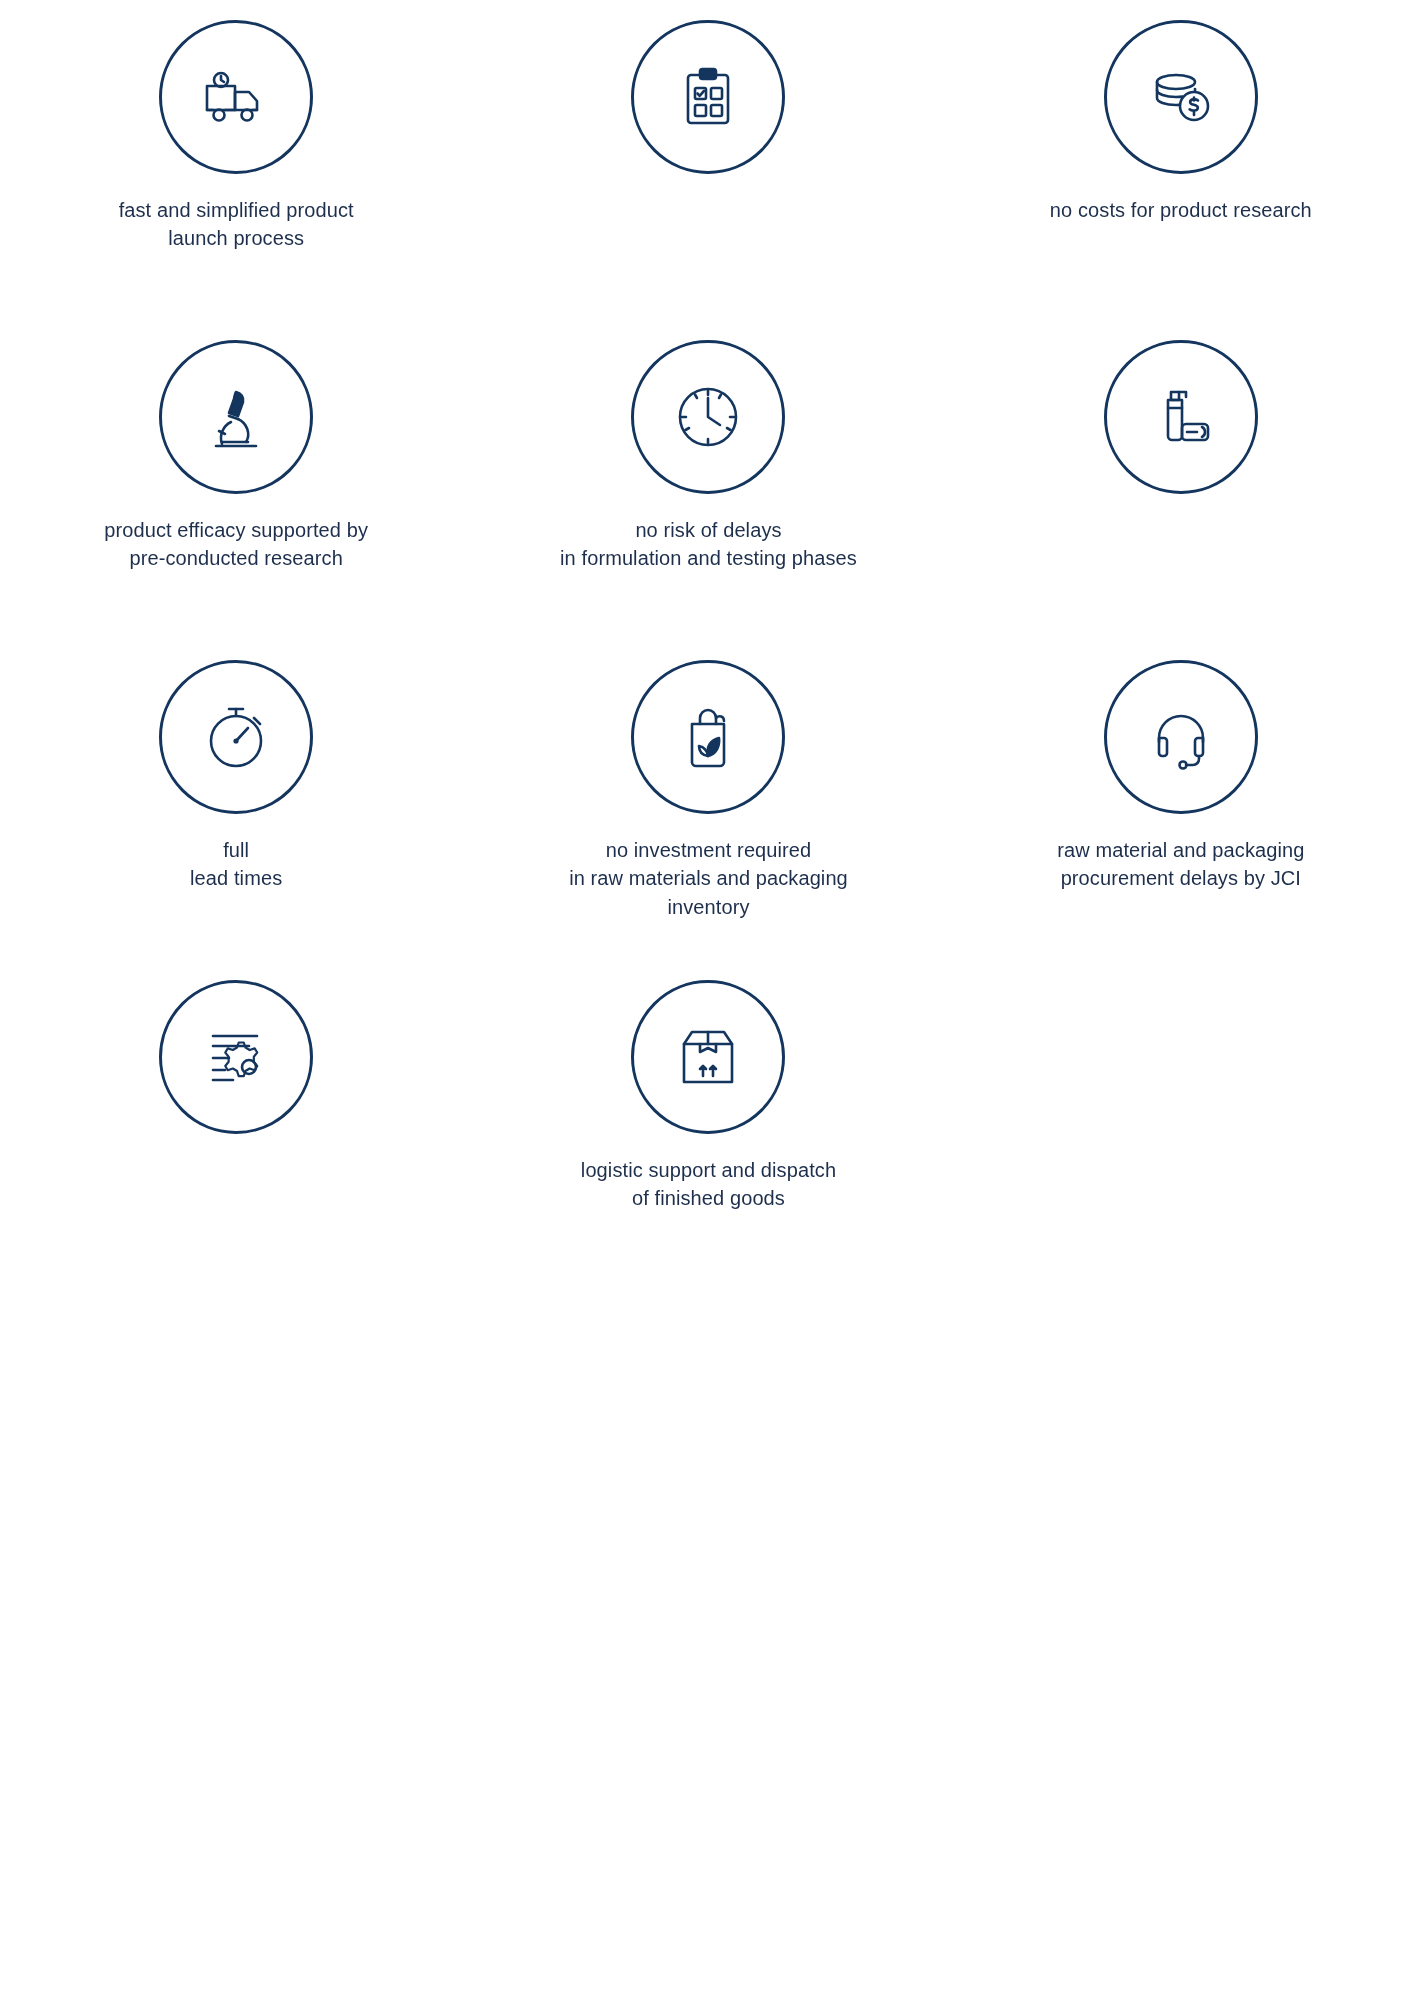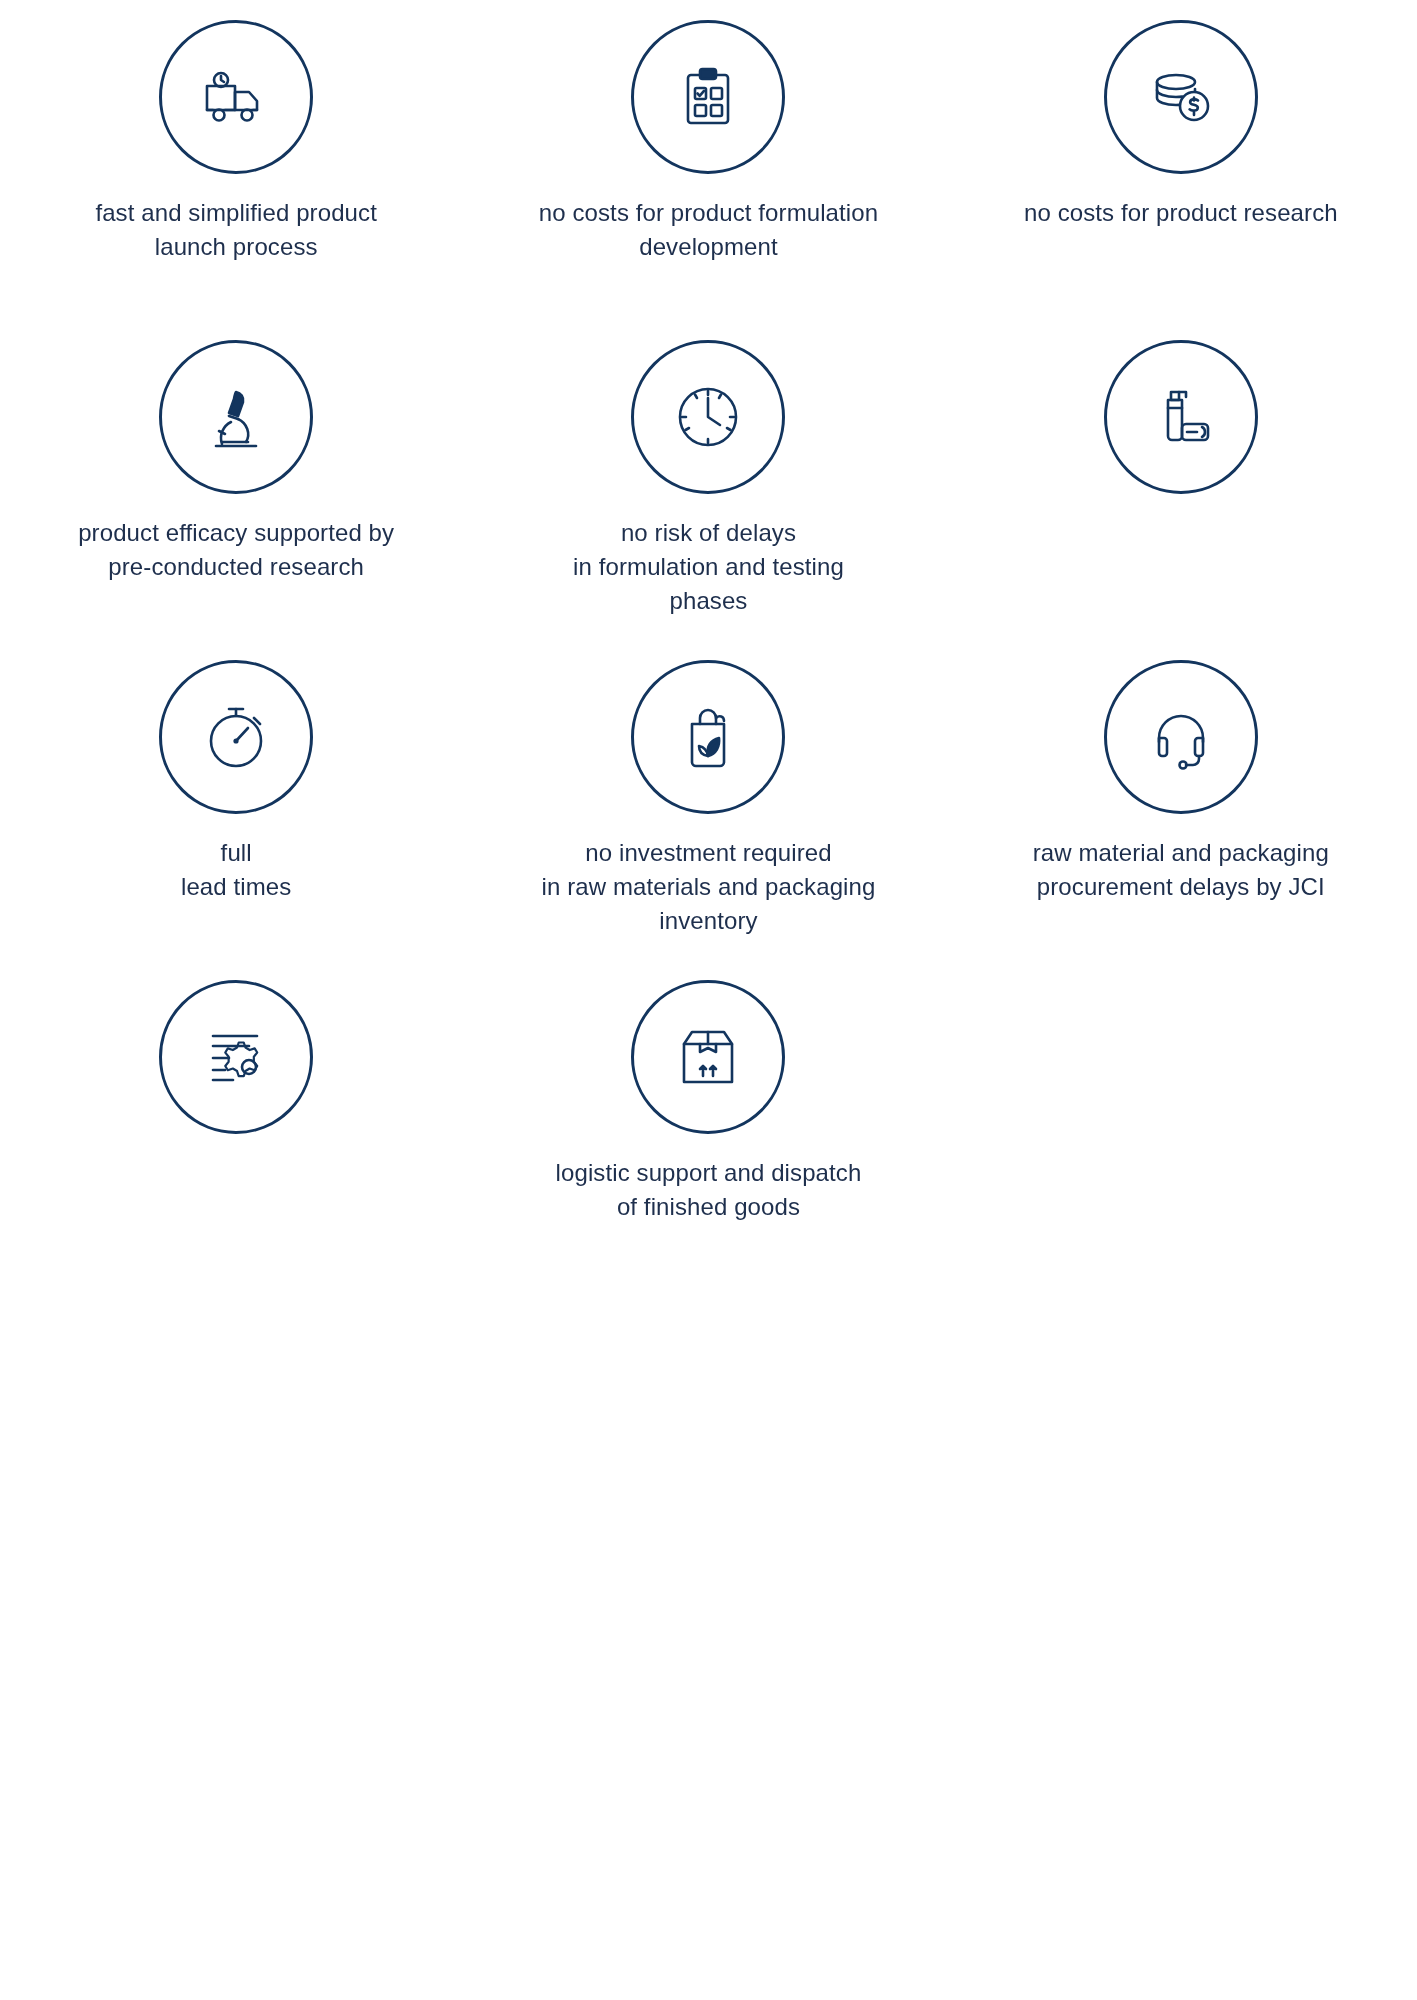--- a/index.html
+++ b/index.html
@@ -57,21 +57,21 @@
     background: #ffffff;
   }
 
   .icon-circle svg {
     display: block;
   }
 
   .caption {
     margin-top: 22px;
     text-align: center;
-    font-size: 24px;
+    font-size: 20px;
     line-height: 1.42;
     color: #1e2f4d;
     font-weight: 400;
     max-width: 330px;
     white-space: pre-line;
     letter-spacing: .1px;
   }
 
   
   .cell.col-1 .caption { max-width: 320px; }
@@ -105,22 +105,20 @@
         <svg width="78" height="78" viewBox="0 0 78 78" fill="none" stroke="#13355e" stroke-width="2.6" stroke-linecap="round" stroke-linejoin="round">
           <rect x="19" y="17" width="40" height="48" rx="3"></rect>
           <rect x="31" y="11" width="16" height="10" rx="2.5" fill="#13355e" stroke="#13355e"></rect>
           <rect x="26" y="30" width="11" height="11" rx="1.5"></rect>
           <path d="M28.5 35.5 l2.2 2.4 4.3 -5"></path>
           <rect x="42" y="30" width="11" height="11" rx="1.5"></rect>
           <rect x="26" y="47" width="11" height="11" rx="1.5"></rect>
           <rect x="42" y="47" width="11" height="11" rx="1.5"></rect>
         </svg>
       </div>
-      <div class="caption">no costs for product formulation
-development</div>
     </div>
 
     <div class="cell col-3">
       <div class="icon-circle">
         <svg width="78" height="78" viewBox="0 0 78 78" fill="none" stroke="#13355e" stroke-width="2.6" stroke-linecap="round" stroke-linejoin="round">
           <ellipse cx="34" cy="24" rx="19" ry="7"></ellipse>
           <path d="M15 24 v8 c0 3.9 8.5 7 19 7 2.2 0 4.3 -.14 6.2 -.4"></path>
           <path d="M15 32 v8 c0 3.9 8.5 7 19 7 1.2 0 2.4 -.04 3.5 -.12"></path>
           <path d="M53 31 v2.2"></path>
           <circle cx="52" cy="48" r="14"></circle>

